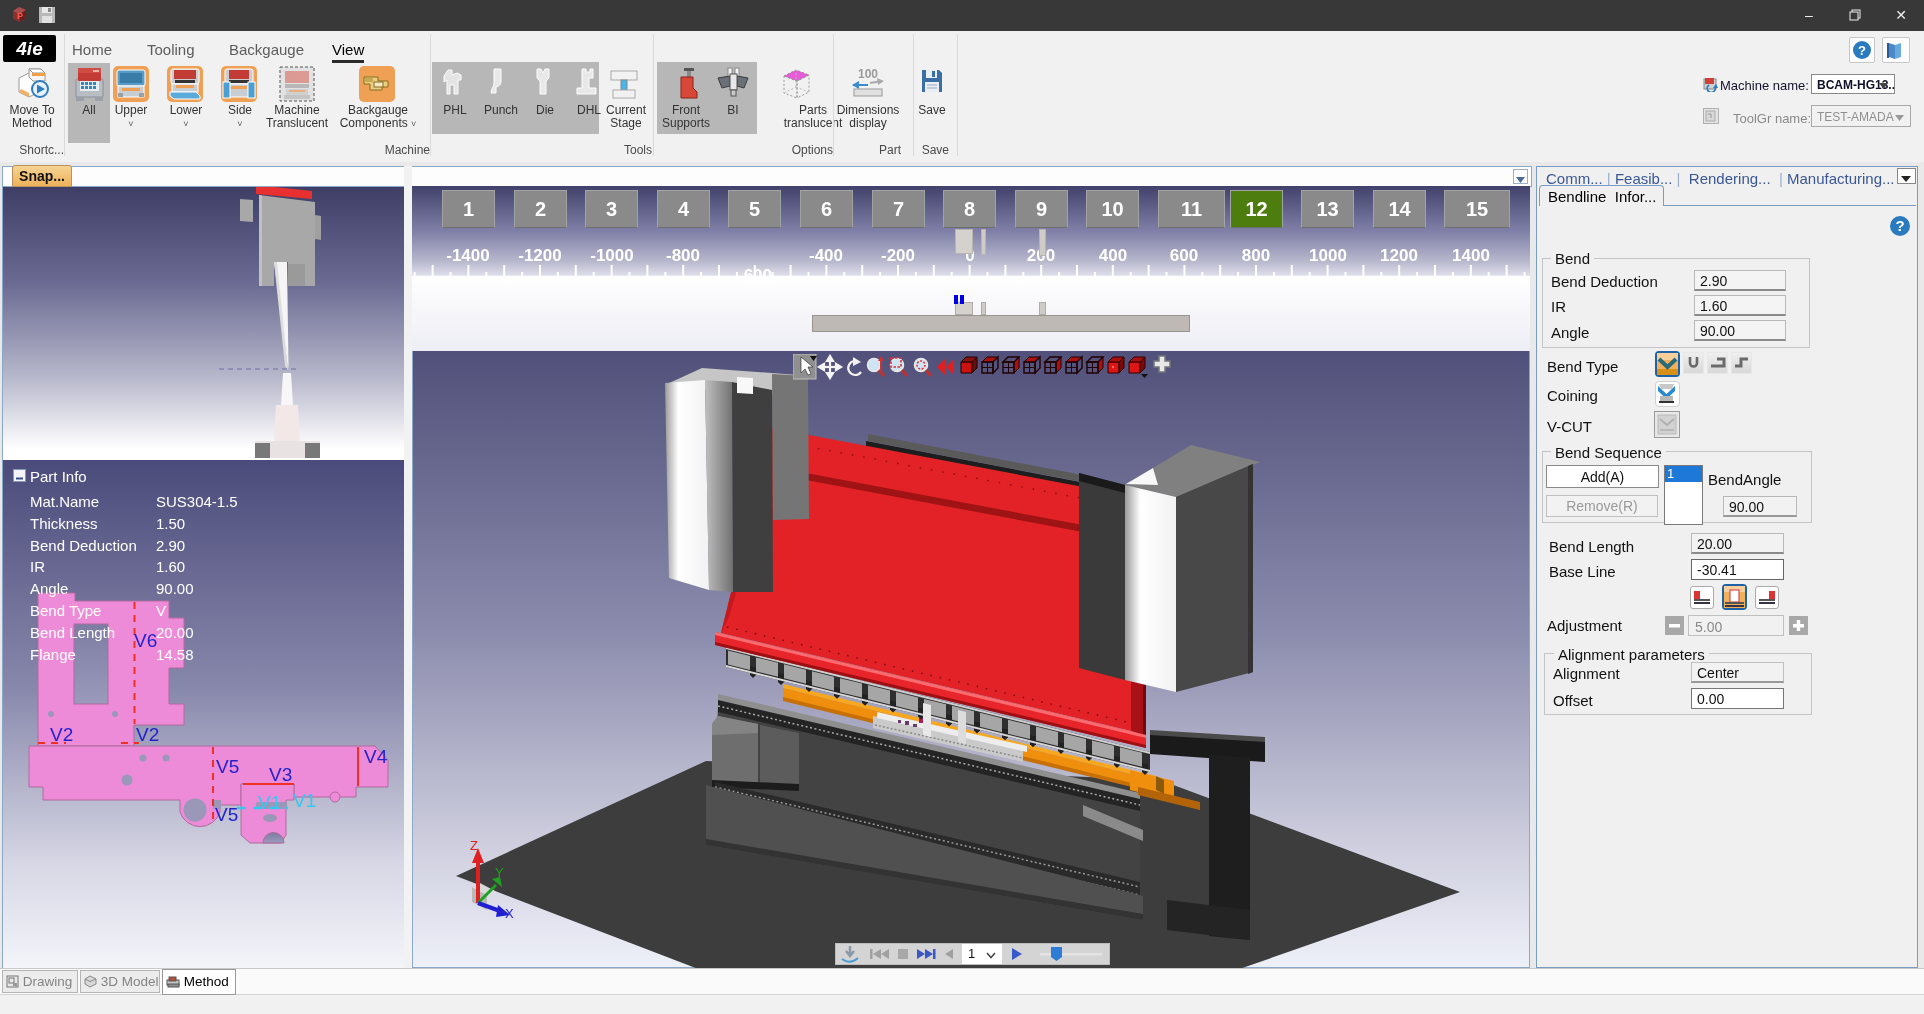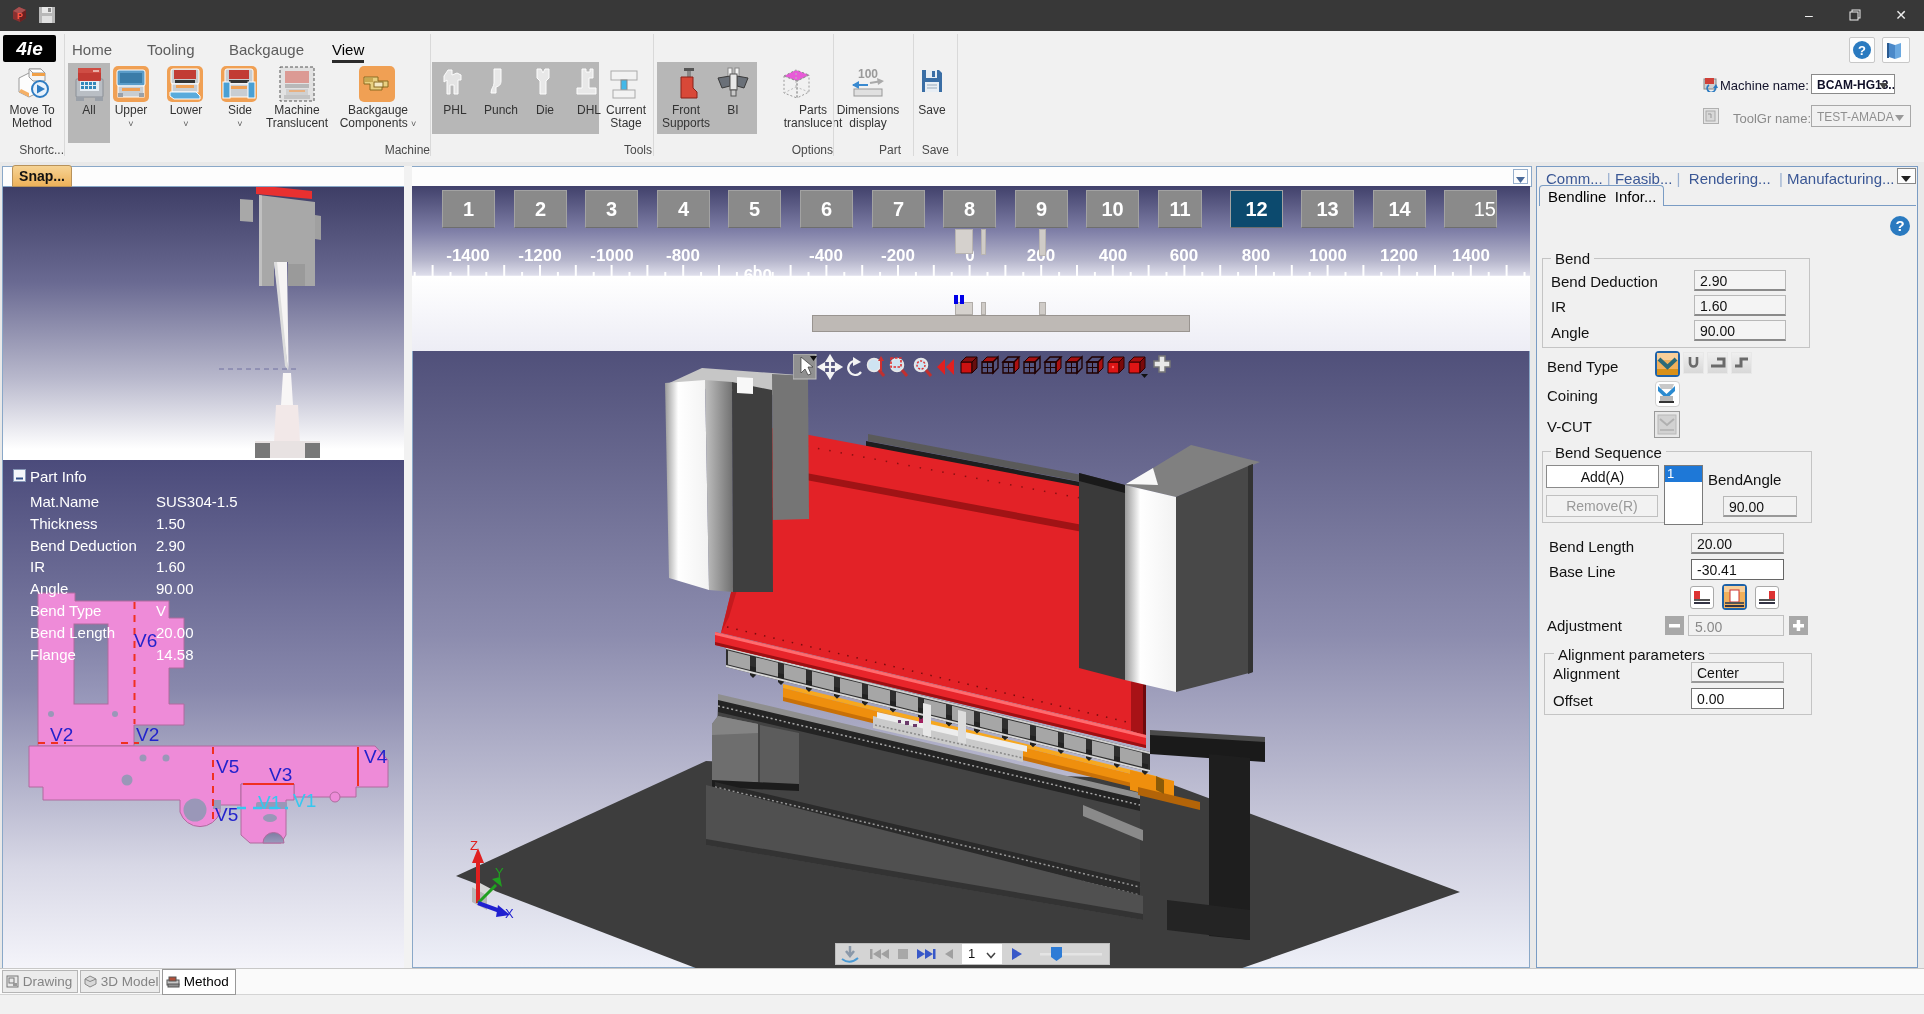--- a/index.html
+++ b/index.html
@@ -366,25 +366,25 @@
       <div class="abs" style="left:442px;top:190px;width:53px;height:38px;background:#8a8a8a;border:1px solid #a2a2a2;border-bottom-color:#6e6e6e;color:#fff;font-size:20px;font-weight:bold;text-align:center;line-height:36px;">1</div>
       <div class="abs" style="left:514px;top:190px;width:53px;height:38px;background:#8a8a8a;border:1px solid #a2a2a2;border-bottom-color:#6e6e6e;color:#fff;font-size:20px;font-weight:bold;text-align:center;line-height:36px;">2</div>
       <div class="abs" style="left:585px;top:190px;width:53px;height:38px;background:#8a8a8a;border:1px solid #a2a2a2;border-bottom-color:#6e6e6e;color:#fff;font-size:20px;font-weight:bold;text-align:center;line-height:36px;">3</div>
       <div class="abs" style="left:657px;top:190px;width:53px;height:38px;background:#8a8a8a;border:1px solid #a2a2a2;border-bottom-color:#6e6e6e;color:#fff;font-size:20px;font-weight:bold;text-align:center;line-height:36px;">4</div>
       <div class="abs" style="left:728px;top:190px;width:53px;height:38px;background:#8a8a8a;border:1px solid #a2a2a2;border-bottom-color:#6e6e6e;color:#fff;font-size:20px;font-weight:bold;text-align:center;line-height:36px;">5</div>
       <div class="abs" style="left:800px;top:190px;width:53px;height:38px;background:#8a8a8a;border:1px solid #a2a2a2;border-bottom-color:#6e6e6e;color:#fff;font-size:20px;font-weight:bold;text-align:center;line-height:36px;">6</div>
       <div class="abs" style="left:872px;top:190px;width:53px;height:38px;background:#8a8a8a;border:1px solid #a2a2a2;border-bottom-color:#6e6e6e;color:#fff;font-size:20px;font-weight:bold;text-align:center;line-height:36px;">7</div>
       <div class="abs" style="left:943px;top:190px;width:53px;height:38px;background:#8a8a8a;border:1px solid #a2a2a2;border-bottom-color:#6e6e6e;color:#fff;font-size:20px;font-weight:bold;text-align:center;line-height:36px;">8</div>
       <div class="abs" style="left:1015px;top:190px;width:53px;height:38px;background:#8a8a8a;border:1px solid #a2a2a2;border-bottom-color:#6e6e6e;color:#fff;font-size:20px;font-weight:bold;text-align:center;line-height:36px;">9</div>
       <div class="abs" style="left:1086px;top:190px;width:53px;height:38px;background:#8a8a8a;border:1px solid #a2a2a2;border-bottom-color:#6e6e6e;color:#fff;font-size:20px;font-weight:bold;text-align:center;line-height:36px;">10</div>
-      <div class="abs" style="left:1158px;top:190px;width:44px;height:38px;background:#8a8a8a;border:1px solid #a2a2a2;border-bottom-color:#6e6e6e;color:#fff;font-size:20px;font-weight:bold;text-align:center;line-height:36px;">11</div>
-      <div class="abs" style="left:1230px;top:190px;width:53px;height:38px;background:#0c4a6e;border:1px solid #a2a2a2;border-bottom-color:#6e6e6e;color:#fff;font-size:20px;font-weight:bold;text-align:center;line-height:36px;">12</div>
+      <div class="abs" style="left:1158px;top:190px;width:67px;height:38px;background:#8a8a8a;border:1px solid #a2a2a2;border-bottom-color:#6e6e6e;color:#fff;font-size:20px;font-weight:bold;text-align:center;line-height:36px;">11</div>
+      <div class="abs" style="left:1230px;top:190px;width:53px;height:38px;background:#4d7c0f;border:1px solid #a2a2a2;border-bottom-color:#6e6e6e;color:#fff;font-size:20px;font-weight:bold;text-align:center;line-height:36px;">12</div>
       <div class="abs" style="left:1301px;top:190px;width:53px;height:38px;background:#8a8a8a;border:1px solid #a2a2a2;border-bottom-color:#6e6e6e;color:#fff;font-size:20px;font-weight:bold;text-align:center;line-height:36px;">13</div>
       <div class="abs" style="left:1373px;top:190px;width:53px;height:38px;background:#8a8a8a;border:1px solid #a2a2a2;border-bottom-color:#6e6e6e;color:#fff;font-size:20px;font-weight:bold;text-align:center;line-height:36px;">14</div>
-      <div class="abs" style="left:1444px;top:190px;width:53px;height:38px;background:#8a8a8a;border:1px solid #a2a2a2;border-bottom-color:#6e6e6e;color:#fff;font-size:20px;font-weight:normal;text-align:right;line-height:36px;">15</div>
+      <div class="abs" style="left:1444px;top:190px;width:66px;height:38px;background:#8a8a8a;border:1px solid #a2a2a2;border-bottom-color:#6e6e6e;color:#fff;font-size:20px;font-weight:bold;text-align:center;line-height:36px;">15</div>
       <div class="abs" style="left:433px;top:246px;width:70px;text-align:center;color:#fff;font-size:17px;font-weight:bold;">-1400</div>
       <div class="abs" style="left:505px;top:246px;width:70px;text-align:center;color:#fff;font-size:17px;font-weight:bold;">-1200</div>
       <div class="abs" style="left:577px;top:246px;width:70px;text-align:center;color:#fff;font-size:17px;font-weight:bold;">-1000</div>
       <div class="abs" style="left:648px;top:246px;width:70px;text-align:center;color:#fff;font-size:17px;font-weight:bold;">-800</div>
       <div class="abs" style="left:720px;top:246px;width:70px;text-align:center;color:#fff;font-size:17px;font-weight:bold;margin-top:20px;">-600</div>
       <div class="abs" style="left:791px;top:246px;width:70px;text-align:center;color:#fff;font-size:17px;font-weight:bold;">-400</div>
       <div class="abs" style="left:863px;top:246px;width:70px;text-align:center;color:#fff;font-size:17px;font-weight:bold;">-200</div>
       <div class="abs" style="left:935px;top:246px;width:70px;text-align:center;color:#fff;font-size:17px;font-weight:bold;">0</div>
       <div class="abs" style="left:1006px;top:246px;width:70px;text-align:center;color:#fff;font-size:17px;font-weight:bold;">200</div>
       <div class="abs" style="left:1078px;top:246px;width:70px;text-align:center;color:#fff;font-size:17px;font-weight:bold;">400</div>

